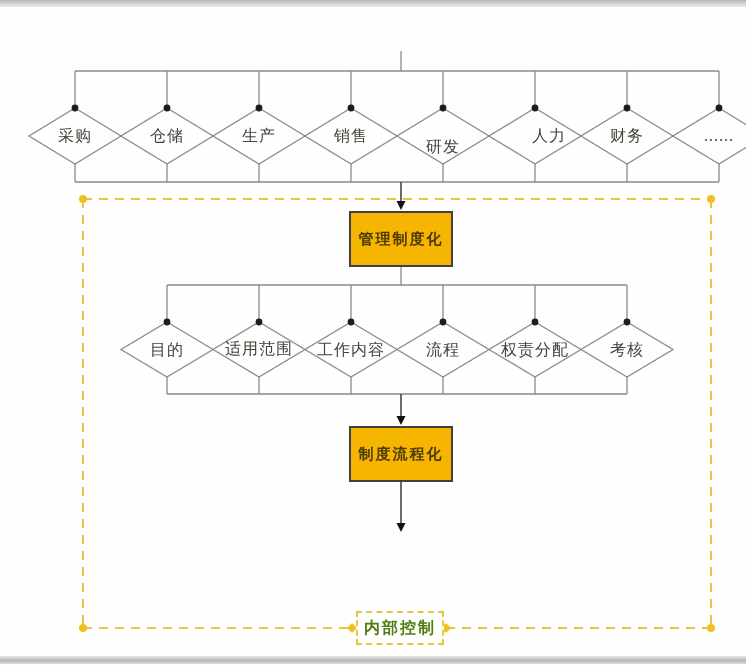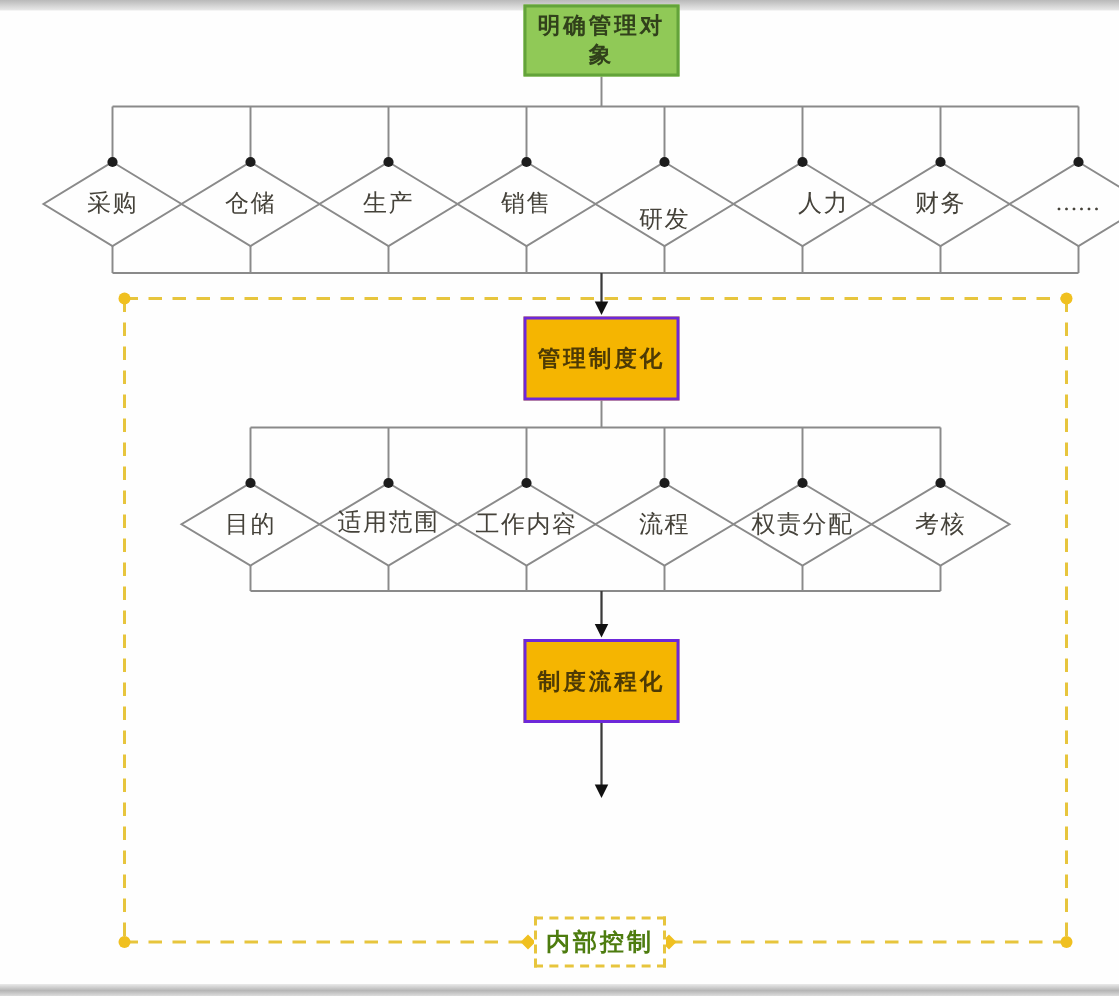--- a/index.html
+++ b/index.html
@@ -8,21 +8,21 @@
   .band-top{position:absolute;left:0;top:0;width:746px;height:7px;
             background:linear-gradient(#b9b9b9,#eaeaea);}
   .band-bottom{position:absolute;left:0;top:656px;width:746px;height:8px;
             background:linear-gradient(#eaeaea,#b5b5b5 55%,#dcdcdc);}
   #diagram-svg{position:absolute;left:0;top:0;}
   .node{position:absolute;display:flex;align-items:center;justify-content:center;
         box-sizing:border-box;font-weight:bold;letter-spacing:2px;text-align:center;}
   .node-green{left:349px;top:3px;width:104px;height:48px;background:#90c957;
         border:2px solid #63a33a;color:#31411b;font-size:15px;}
   .node-orange{left:349px;width:104px;height:56px;background:#f5b501;
-        border:2px solid #6d28d9;color:#4d3a05;font-size:15px;}
+        border:2px solid #404040;color:#4d3a05;font-size:15px;}
   #box-process-0{top:211px;} #box-process-1{top:426px;text-align:center;} #box-process-2{top:534px;}
   .diamond-label{position:absolute;transform:translate(-50%,-50%);white-space:nowrap;
         font-size:16px;color:#45423a;letter-spacing:1px;text-align:center;}
   .internal-label{left:356px;top:611px;width:88px;height:34px;background:#fff;
         border:2px dashed #e7c53d;color:#4d7c0f;font-size:16px;}
 </style>
 </head>
 <body>
 
 <div class="canvas">
@@ -85,21 +85,20 @@
       <div class="diamond-label" style="left: 627px; top: 136px;">财务</div>
       <div class="diamond-label" style="left: 719px; top: 136px;">......</div>
       <div class="diamond-label" style="left: 167px; top: 349.5px;">目的</div>
       <div class="diamond-label" style="left: 259px; top: 336px; margin-top: 13px;">适用范围</div>
       <div class="diamond-label" style="left: 351px; top: 349.5px;">工作内容</div>
       <div class="diamond-label" style="left: 443px; top: 349.5px;">流程</div>
       <div class="diamond-label" style="left: 535px; top: 349.5px;">权责分配</div>
       <div class="diamond-label" style="left: 627px; top: 349.5px;">考核</div>
     </div>
 
-  <div class="node node-green">明确管理对象</div>
 
   <div class="node node-orange" id="box-process-0">管理制度化</div>
   <div class="node node-orange" id="box-process-1">制度流程化</div>
 
   <div class="node internal-label">内部控制</div>
 
   <div class="band-bottom"></div>
 </div>
 
 </body></html>

